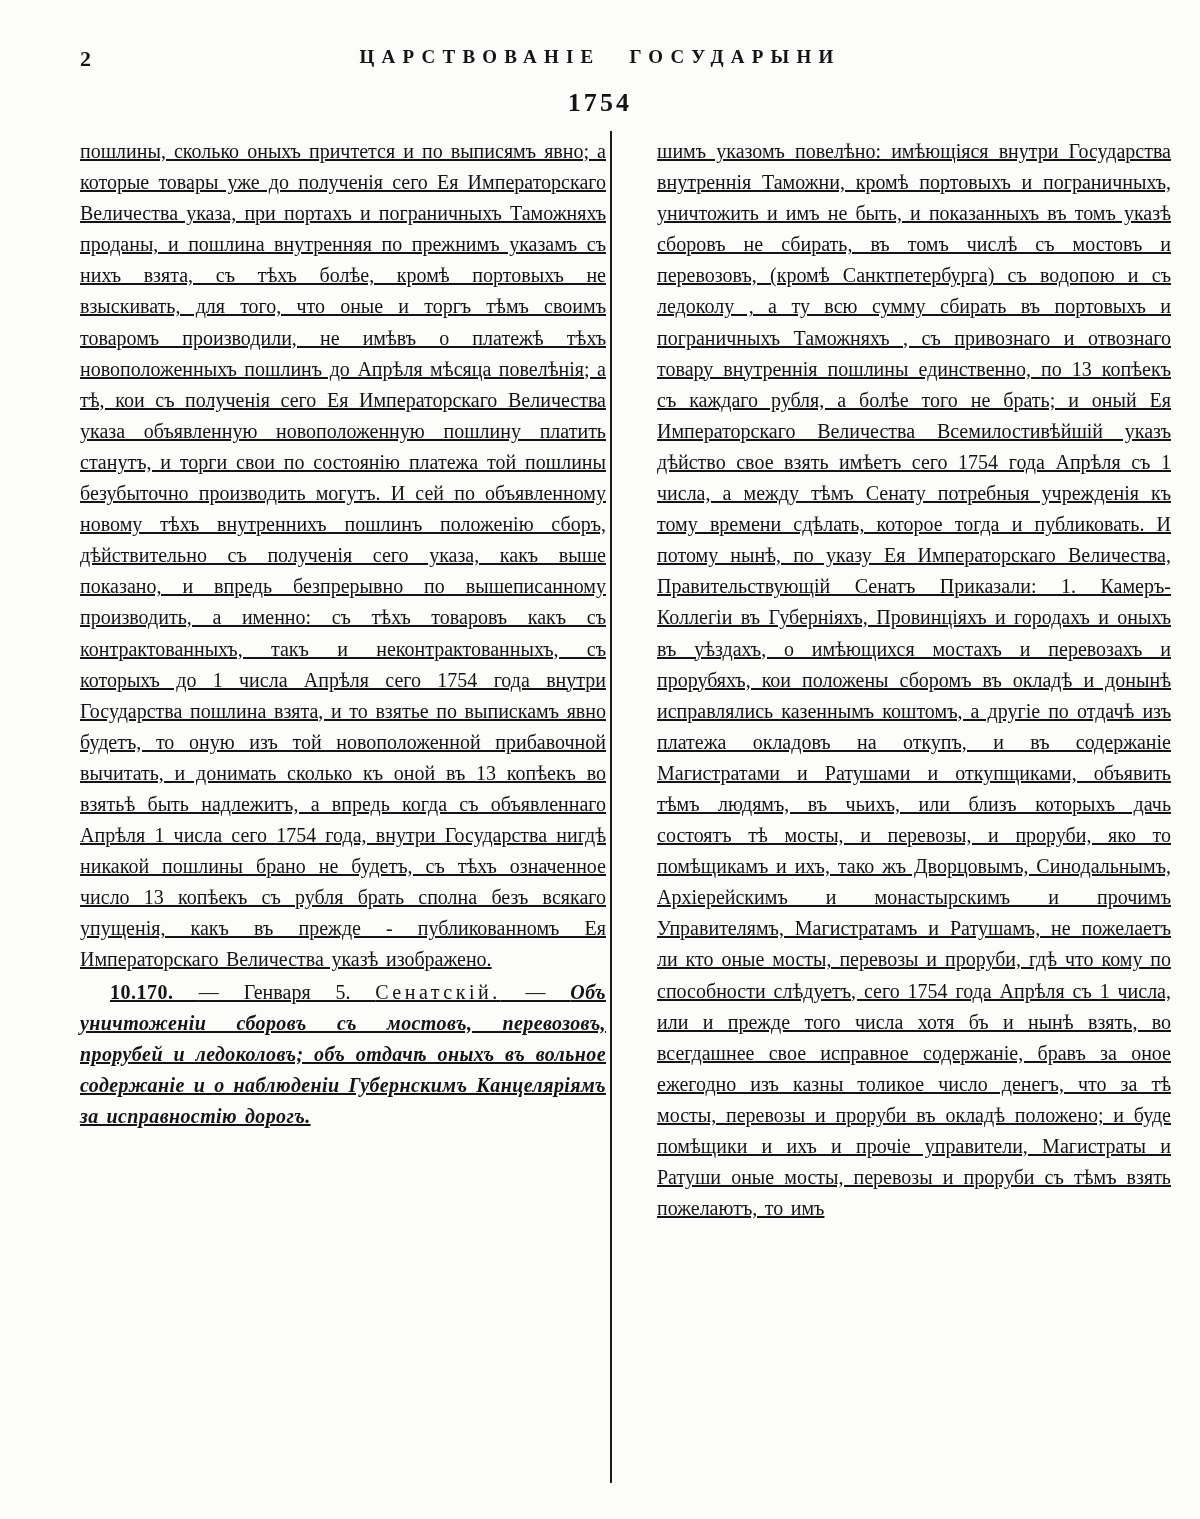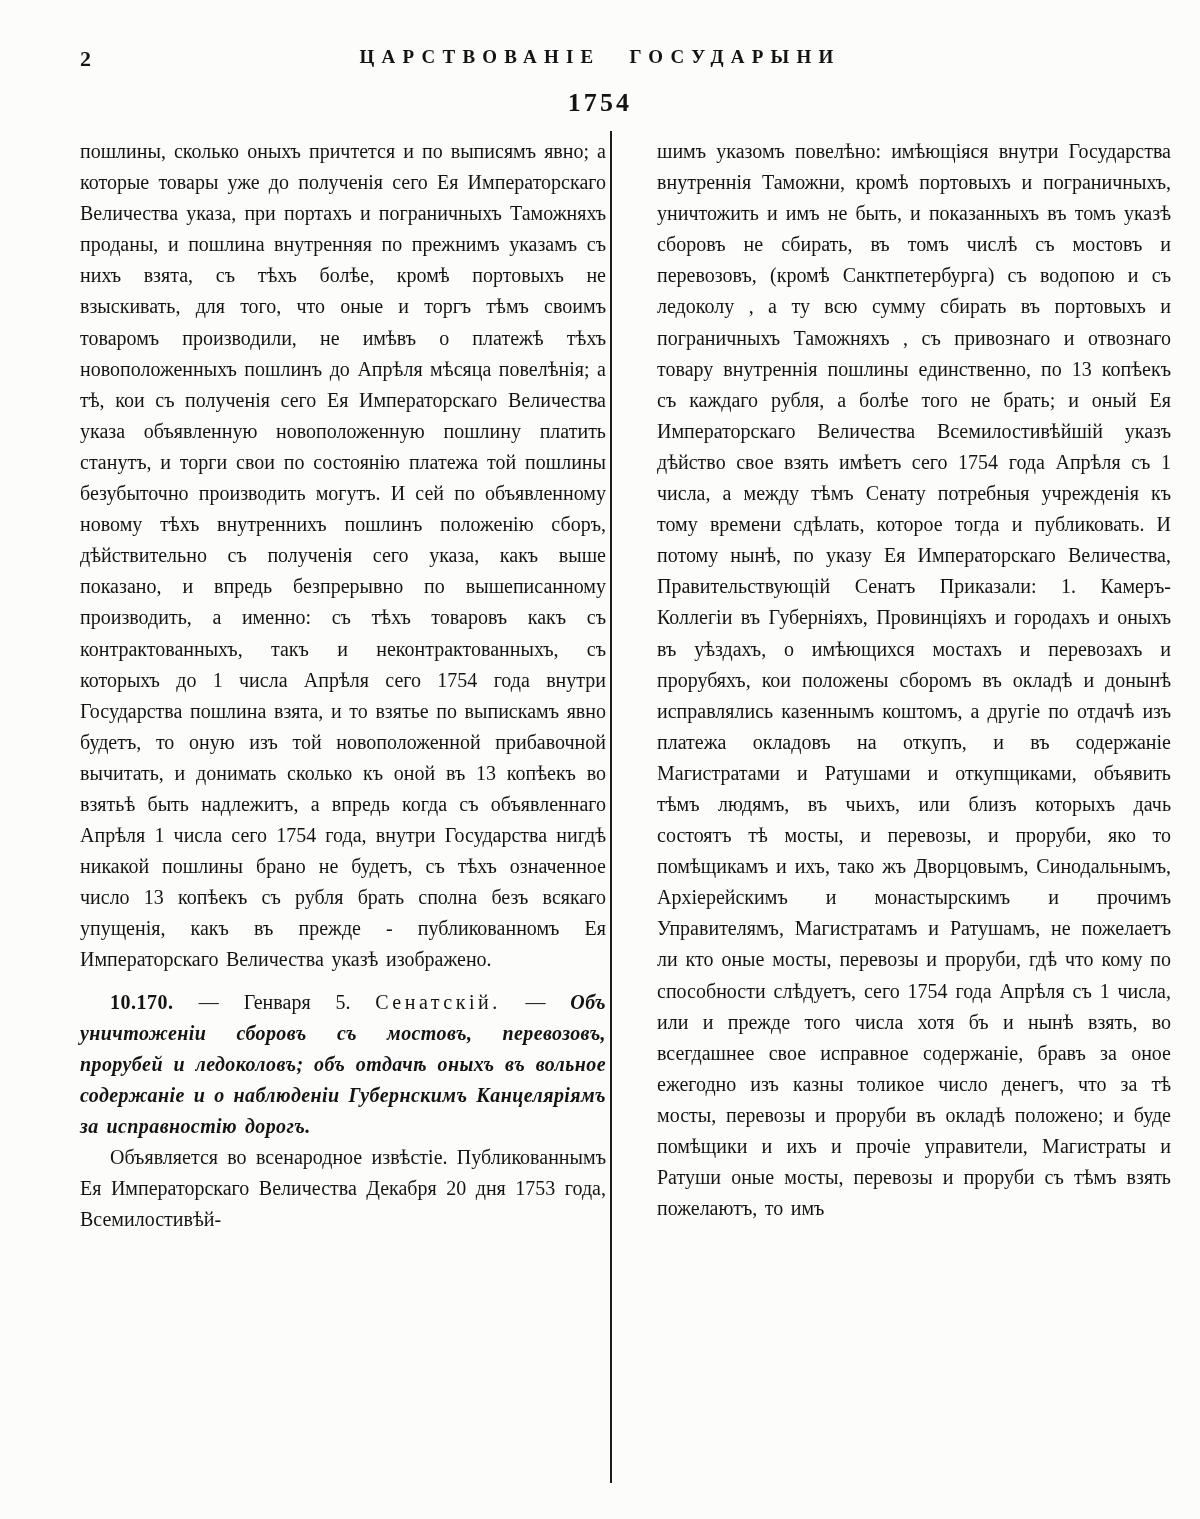--- a/index.html
+++ b/index.html
@@ -59,26 +59,26 @@
   .col-left  { left: 80px;  width: 526px; }
   .col-right { left: 657px; width: 514px; }
   .divider {
     position: absolute;
     left: 610px;
     top: 131px;
     width: 2px;
     height: 1352px;
     background: #1c1c1c;
   }
-  p { margin: 0; }
+  p { margin: 0; text-decoration: underline; }
   .indent { text-indent: 30px; }
   
   .entry-heading {
     text-indent: 30px;
-    margin-top: 11px;
+    margin-top: 1px;
   }
   .entry-num {
     font-weight: bold;
     letter-spacing: 0.5px;
   }
   .entry-date { }
   .entry-type {
     letter-spacing: 3.5px;
   }
   .entry-title {
@@ -98,20 +98,19 @@
 
   <div class="running-year">1754</div>
 
   <div class="divider"></div>
 
   <div class="col col-left">
     <p class="body-par">пошлины, сколько оныхъ причтется и по выписямъ явно; а которые товары уже до полученія сего Ея Императорскаго Величества указа, при портахъ и пограничныхъ Таможняхъ проданы, и пошлина внутренняя по прежнимъ указамъ съ нихъ взята, съ тѣхъ болѣе, кромѣ портовыхъ не взыскивать, для того, что оные и торгъ тѣмъ своимъ товаромъ производили, не имѣвъ о платежѣ тѣхъ новоположенныхъ пошлинъ до Апрѣля мѣсяца повелѣнія; а тѣ, кои съ полученія сего Ея Императорскаго Величества указа объявленную новоположенную пошлину платить станутъ, и торги свои по состоянію платежа той пошлины безубыточно производить могутъ. И сей по объявленному новому тѣхъ внутреннихъ пошлинъ положенію сборъ, дѣйствительно съ полученія сего указа, какъ выше показано, и впредь безпрерывно по вышеписанному производить, а именно: съ тѣхъ товаровъ какъ съ контрактованныхъ, такъ и неконтрактованныхъ, съ которыхъ до 1 числа Апрѣля сего 1754 года внутри Государства пошлина взята, и то взятье по выпискамъ явно будетъ, то оную изъ той новоположенной прибавочной вычитать, и донимать сколько къ оной въ 13 копѣекъ во взятьѣ быть надлежитъ, а впредь когда съ объявленнаго Апрѣля 1 числа сего 1754 года, внутри Государства нигдѣ никакой пошлины брано не будетъ, съ тѣхъ означенное число 13 копѣекъ съ рубля брать сполна безъ всякаго упущенія, какъ въ прежде - публикованномъ Ея Императорскаго Величества указѣ изображено.</p>
 
     <p class="entry-heading"><span class="entry-num">10.170. </span><span class="entry-date">— Генваря 5. </span><span class="entry-type">Сенатскій.</span><span class="entry-date"> — </span><span class="entry-title">Объ уничтоженіи сборовъ съ мостовъ, перевозовъ, прорубей и ледоколовъ; объ отдачѣ оныхъ въ вольное содержаніе и о наблюденіи Губернскимъ Канцеляріямъ за исправностію дорогъ.</span></p>
 
-    <p class="body-par indent">Объявляется во всенародное извѣстіе. Публикованнымъ Ея Императорскаго Величества Декабря 20 дня 1753 года, Всемилостивѣй-</p>
   </div>
 
   <div class="col col-right">
     <p class="body-par">шимъ указомъ повелѣно: имѣющіяся внутри Государства внутреннія Таможни, кромѣ портовыхъ и пограничныхъ, уничтожить и имъ не быть, и показанныхъ въ томъ указѣ сборовъ не сбирать, въ томъ числѣ съ мостовъ и перевозовъ, (кромѣ Санктпетербурга) съ водопою и съ ледоколу , а ту всю сумму сбирать въ портовыхъ и пограничныхъ Таможняхъ , съ привознаго и отвознаго товару внутреннія пошлины единственно, по 13 копѣекъ съ каждаго рубля, а болѣе того не брать; и оный Ея Императорскаго Величества Всемилостивѣйшій указъ дѣйство свое взять имѣетъ сего 1754 года Апрѣля съ 1 числа, а между тѣмъ Сенату потребныя учрежденія къ тому времени сдѣлать, которое тогда и публиковать. И потому нынѣ, по указу Ея Императорскаго Величества, Правительствующій Сенатъ Приказали: 1. Камеръ-Коллегіи въ Губерніяхъ, Провинціяхъ и городахъ и оныхъ въ уѣздахъ, о имѣющихся мостахъ и перевозахъ и прорубяхъ, кои положены сборомъ въ окладѣ и донынѣ исправлялись казеннымъ коштомъ, а другіе по отдачѣ изъ платежа окладовъ на откупъ, и въ содержаніе Магистратами и Ратушами и откупщиками, объявить тѣмъ людямъ, въ чьихъ, или близъ которыхъ дачь состоятъ тѣ мосты, и перевозы, и проруби, яко то помѣщикамъ и ихъ, тако жъ Дворцовымъ, Синодальнымъ, Архіерейскимъ и монастырскимъ и прочимъ Управителямъ, Магистратамъ и Ратушамъ, не пожелаетъ ли кто оные мосты, перевозы и проруби, гдѣ что кому по способности слѣдуетъ, сего 1754 года Апрѣля съ 1 числа, или и прежде того числа хотя бъ и нынѣ взять, во всегдашнее свое исправное содержаніе, бравъ за оное ежегодно изъ казны толикое число денегъ, что за тѣ мосты, перевозы и проруби въ окладѣ положено; и буде помѣщики и ихъ и прочіе управители, Магистраты и Ратуши оные мосты, перевозы и проруби съ тѣмъ взять пожелаютъ, то имъ</p>
   </div>
 
 </div>
 
 </body></html>

